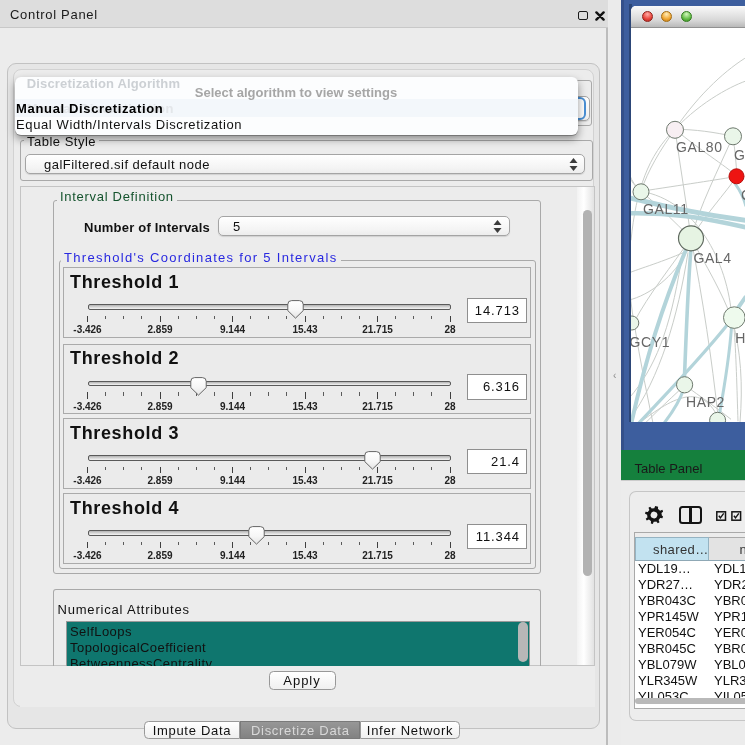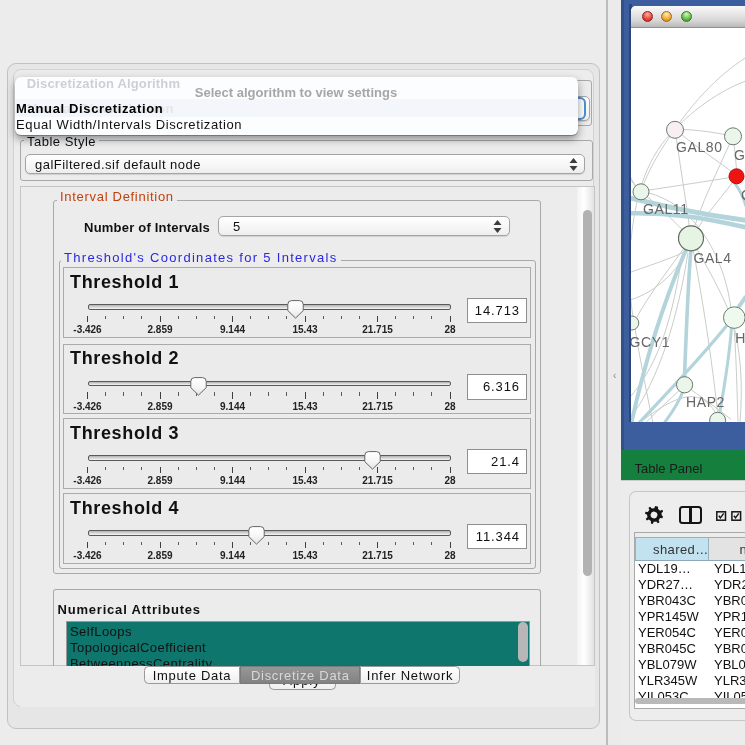--- a/index.html
+++ b/index.html
@@ -1,33 +1,40 @@
 <!DOCTYPE html>
 <html><head><meta charset="utf-8"><style>
 *{margin:0;padding:0;box-sizing:border-box}
 html,body{width:745px;height:745px;overflow:hidden}
 body{position:relative;font-family:"Liberation Sans",sans-serif;background:#ececec;font-size:13px;color:#111;letter-spacing:0.4px}
 .a{position:absolute}
 .grp{position:absolute;border:1px solid #a9a9a9;border-radius:3px}
 .gt{position:absolute;background:#ececec;padding:0 3px;line-height:14px;font-size:13px}
 .combo{position:absolute;background:linear-gradient(#ffffff,#f4f4f4 70%,#ededed);border:1px solid #a4a4a4;border-radius:5px;box-shadow:0 1px 1px rgba(0,0,0,0.12)}
-.combo .tx{position:absolute;left:9px;top:50%;transform:translateY(-50%);font-size:13px;color:#111;letter-spacing:0.48px}
+.combo .tx{position:absolute;left:18px;top:50%;transform:translateY(-50%);font-size:13px;color:#111;letter-spacing:0.48px}
 .tb{position:absolute;height:70.5px;left:63px;width:468px;border:1px solid #aaaaaa;background:#ebebeb}
 .tb .tt{position:absolute;left:6px;top:3.5px;font-weight:bold;font-size:18px;letter-spacing:0.65px}
 .track{position:absolute;left:24px;top:36px;width:363px;height:5.5px;border:1px solid #5a5a5a;border-radius:2px;background:linear-gradient(#b2b2b2,#dcdcdc 60%,#f4f4f4)}
 .vbox{position:absolute;left:403px;top:29.5px;width:60px;height:25.5px;background:#fff;border:1px solid #8f8f8f;font-size:13px;text-align:right;line-height:24px;padding-right:6px;letter-spacing:0.9px}
 .tick{position:absolute;width:1px;background:#3f3f3f}
 .tlab{position:absolute;top:56px;font-size:10px;font-weight:bold;color:#222;transform:translateX(-50%);letter-spacing:0}
 .knob{position:absolute;top:31.9px;width:17px;height:19.3px;margin-left:-8.5px}
 .seg{position:absolute;height:100%;display:flex;align-items:center;justify-content:center;font-size:13px;color:#000;letter-spacing:0.8px}
 .sep{position:absolute;top:0;width:1px;height:100%;background:#b9b9b9}
 .row{height:16.1px;line-height:16.1px;font-size:13px;white-space:nowrap;letter-spacing:0}
 </style></head><body>
 
 <div class="a" style="left:0;top:0;width:608px;height:745px;background:#ececec;border-right:2px solid #bcbcbc">
+ <div class="a" style="left:0;top:0;width:608px;height:28px;background:#dddddd;border-bottom:1px solid #c8c8c8">
+  <div class="a" style="left:10px;top:6.5px;font-size:13px;color:#1a1a1a;letter-spacing:0.7px">Control Panel</div>
+  <div class="a" style="left:577.5px;top:11px;width:10px;height:8.5px;border:1.6px solid #1a1a1a;border-radius:2px"></div>
+  <svg class="a" style="left:594.5px;top:10.5px" width="10" height="10" viewBox="0 0 10 10">
+        <path d="M1.4 1.4 L8.6 8.6 M8.6 1.4 L1.4 8.6" stroke="#111" stroke-width="2.4" stroke-linecap="round"></path>
+      </svg>
+ </div>
 
 
  <div class="a" style="left:7px;top:63px;width:593px;height:666px;background:#e6e6e6;border:1px solid #c2c2c2;border-radius:9px"></div>
 
  <div class="a" style="left:13px;top:69px;width:581px;height:638px;background:#ececec;border:1px solid #d2d2d2;border-radius:8px"></div>
 
  <div class="grp" style="left:20px;top:80px;width:572px;height:46px;background:#ececec"></div>
  <div class="combo" style="left:25px;top:96px;width:565px;height:25px"></div>
  <div class="a" style="left:568px;top:97px;width:18px;height:23px;border:2.4px solid #4a90d5;border-radius:6px;background:#fff"></div>
 
@@ -39,21 +46,21 @@
         <path d="M4.5 0 L8.5 5 L0.5 5 Z" fill="#3c3c3c"></path>
         <path d="M4.5 13 L8.5 8 L0.5 8 Z" fill="#3c3c3c"></path>
       </svg>
  </div>
 
  <div class="a" style="left:20px;top:186px;width:575px;height:479.5px;border:1px solid #c4c4c4;background:#ececec"></div>
  <div class="a" style="left:577px;top:187px;width:17px;height:477.5px;background:linear-gradient(90deg,#f2f2f2,#ffffff 40%,#e2e2e2)"></div>
  <div class="a" style="left:582.5px;top:210px;width:9px;height:366px;background:#b2b2b2;border-radius:5px"></div>
 
  <div class="grp" style="left:53px;top:199.5px;width:487.5px;height:374px"></div>
- <div class="gt" style="left:57px;top:189.5px;color:#c2410c;letter-spacing:0.7px">Interval Definition</div>
+ <div class="gt" style="left:57px;top:189.5px;color:#14532d;letter-spacing:0.7px">Interval Definition</div>
  <div class="a" style="left:77px;top:220px;width:133px;font-weight:bold;text-align:right;font-size:13px;letter-spacing:0.2px">Number of Intervals</div>
  <div class="combo" style="left:218px;top:215.5px;width:292px;height:20.5px">
    <div class="tx" style="left:14px">5</div>
    <svg class="a" style="right:7px;top:3.5px" width="9" height="13" viewBox="0 0 9 13">
         <path d="M4.5 0 L8.5 5 L0.5 5 Z" fill="#3c3c3c"></path>
         <path d="M4.5 13 L8.5 8 L0.5 8 Z" fill="#3c3c3c"></path>
       </svg>
  </div>
 
  <div class="grp" style="left:58.5px;top:260px;width:477px;height:308.5px"></div>
@@ -223,31 +230,31 @@
               <stop offset="1" stop-color="#e4e4e4"></stop>
             </linearGradient>
           </defs>
           <path d="M4.5 0.6 L12.5 0.6 A4 4 0 0 1 16.5 4.6 L16.5 11 L8.5 18.8 L0.5 11 L0.5 4.6 A4 4 0 0 1 4.5 0.6 Z" fill="url(#kg3)" stroke="#606060" stroke-width="1"></path>
         </svg>
         <div class="vbox">11.344</div>
       </div>
     </div>
 
  <div class="grp" style="left:53px;top:588.8px;width:488px;height:80px;border-bottom:none"></div>
- <div class="a" style="left:57.5px;top:602px;font-weight:bold;font-size:13px;letter-spacing:0.8px">Numerical Attributes</div>
+ <div class="a" style="left:57.5px;top:602px;font-weight:normal;font-size:13px;letter-spacing:0.8px">Numerical Attributes</div>
  <div class="a" style="left:66px;top:620.5px;width:464px;height:45px;background:#0f766e;border:1px solid #999;border-bottom:none;overflow:hidden">
    <div style="padding-left:3px;line-height:16.2px;padding-top:2px;font-size:13px;letter-spacing:0.45px">SelfLoops<br>TopologicalCoefficient<br>BetweennessCentrality</div>
    <div class="a" style="right:1.5px;top:0.5px;width:10px;height:39.5px;background:#b7b7b7;border-radius:5px"></div>
  </div>
 
  <div class="a" style="left:20px;top:665.5px;width:575px;height:41.5px;background:#ececec"></div>
 
  <div class="a" style="left:268.5px;top:671px;width:67px;height:18.5px;background:linear-gradient(#ffffff,#f0f0f0);border:1px solid #989898;border-radius:4.5px;text-align:center;line-height:17px;font-size:13px;letter-spacing:1px">Apply</div>
 
- <div class="a" style="left:143.5px;top:666px;width:324px;height:17.5px;letter-spacing:0.7px">
+ <div class="a" style="left:143.5px;top:721px;width:324px;height:17.5px;letter-spacing:0.7px">
    <div class="a" style="left:0;top:0;width:96.8px;height:100%;background:linear-gradient(#ffffff,#efefef);border:1px solid #999;border-radius:4.5px 0 0 4.5px;text-align:center;line-height:17px">Impute Data</div>
    <div class="a" style="left:96.8px;top:0;width:120px;height:100%;background:linear-gradient(#979797,#828282);border:1px solid #7a7a7a;text-align:center;line-height:17px;color:#d8d8d8">Discretize Data</div>
    <div class="a" style="left:216.8px;top:0;width:99.5px;height:100%;background:linear-gradient(#ffffff,#efefef);border:1px solid #999;border-radius:0 4.5px 4.5px 0;text-align:center;line-height:17px">Infer Network</div>
  </div>
 
  <div class="a" style="left:14.5px;top:76.5px;width:563px;height:58px;background:#fcfdfe;border-radius:6px;box-shadow:0 1px 0 rgba(0,0,0,0.25),0 4px 8px rgba(0,0,0,0.42);overflow:hidden">
    <div class="a" style="left:0;top:22.5px;width:100%;height:18px;background:#f3f7fb"></div>
    <div class="a" style="left:12.3px;top:-0.5px;font-weight:bold;color:#ccd0d4;letter-spacing:0.15px">Discretization Algorithm</div>
    <div class="a" style="left:0;top:8.5px;width:100%;text-align:center;font-weight:bold;color:#a6a6a6;letter-spacing:0">Select algorithm to view settings</div>
    <div class="a" style="left:12.3px;top:24px;font-weight:bold;color:#e3e6e9;letter-spacing:0.65px">Manual Discretization</div>

